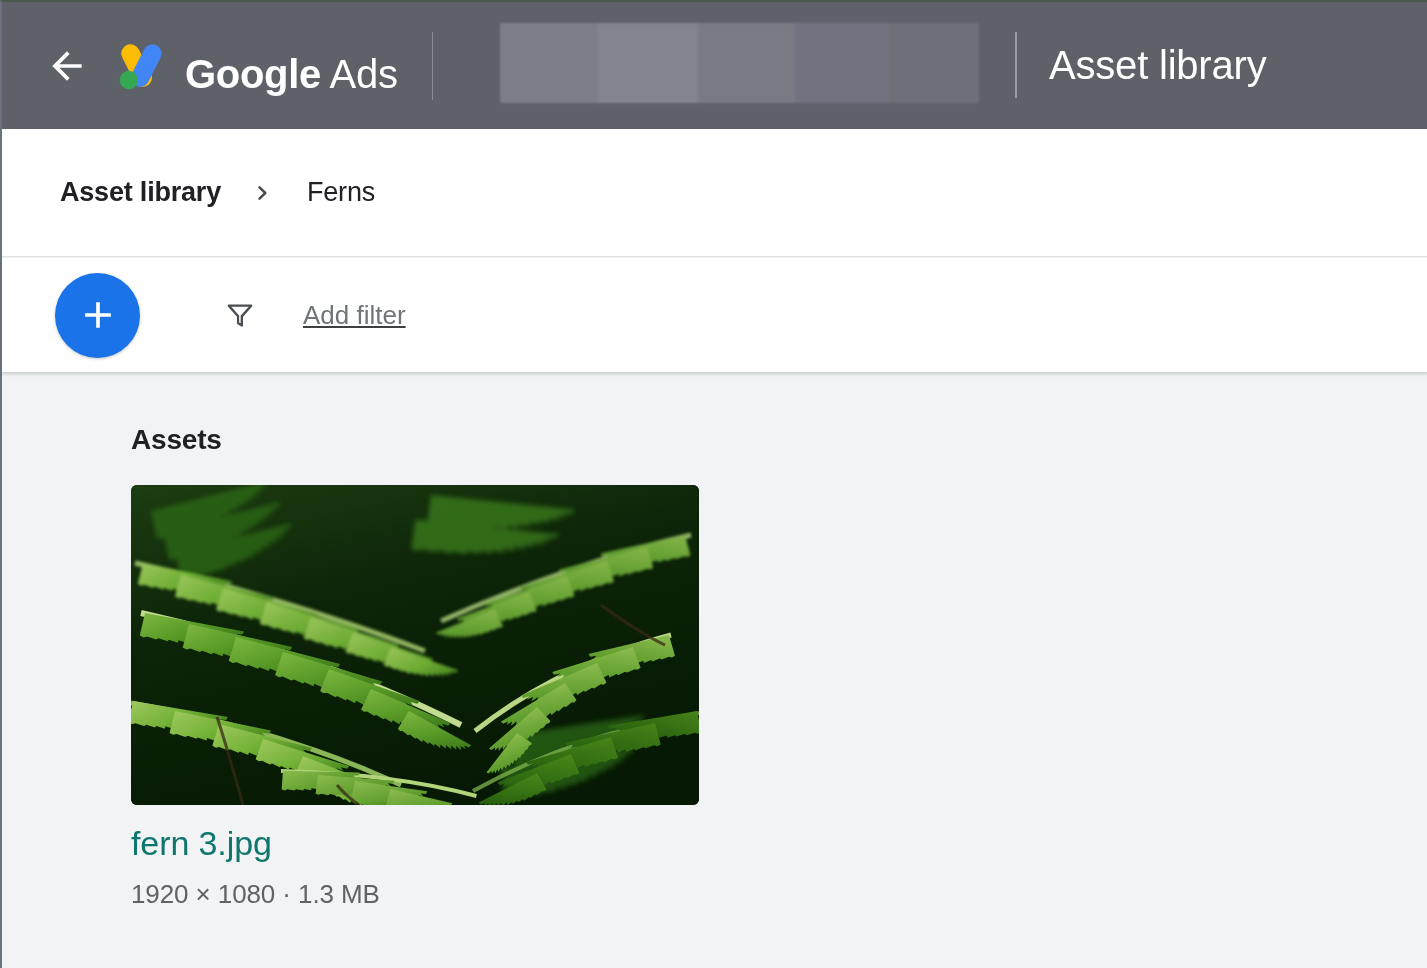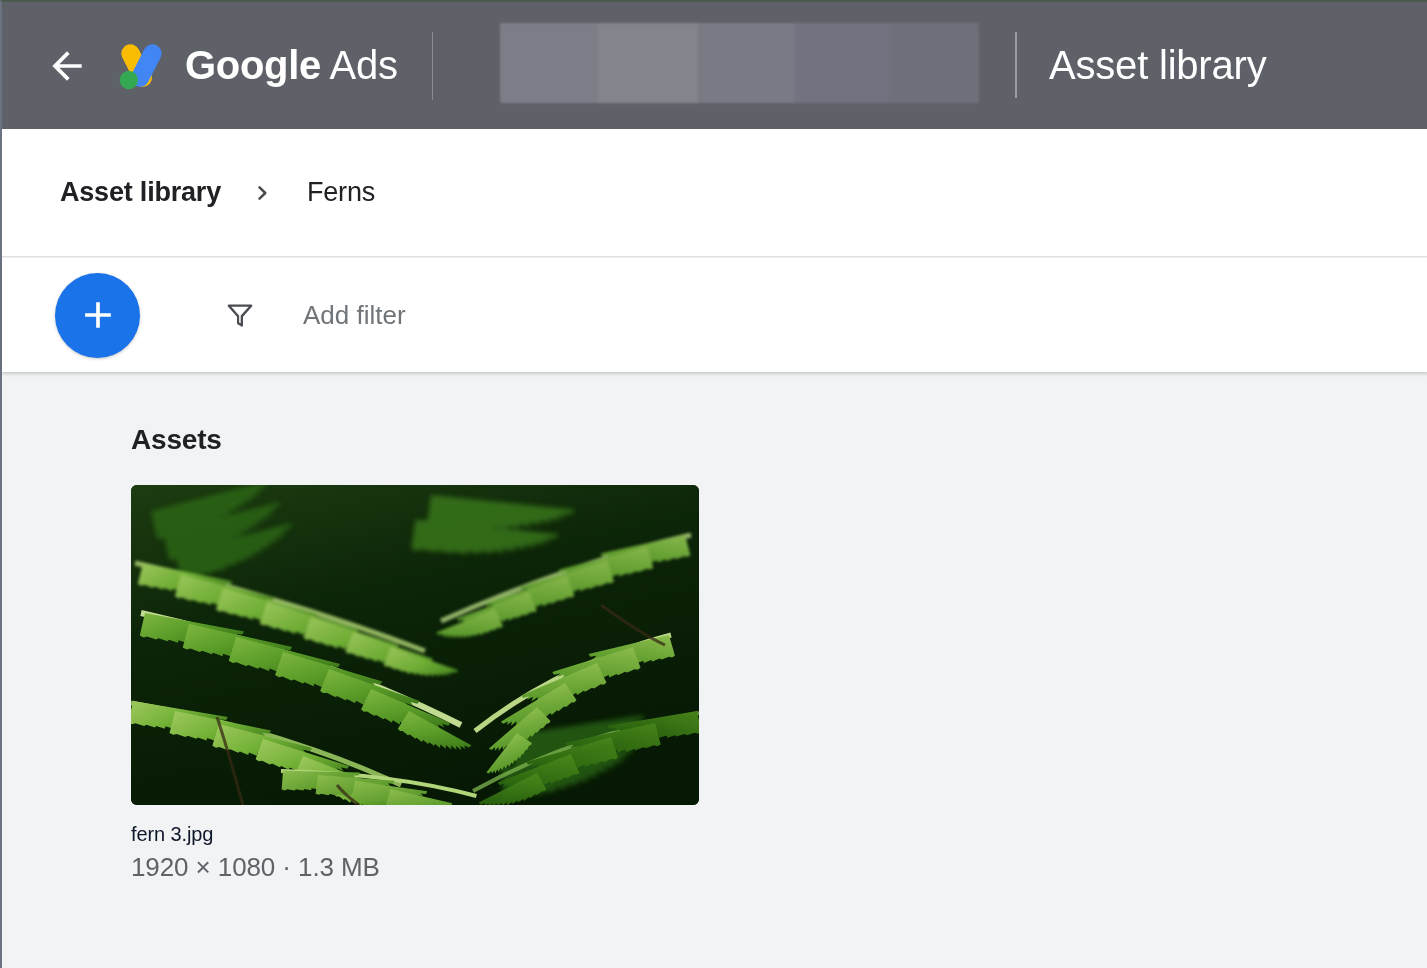--- a/index.html
+++ b/index.html
@@ -43,21 +43,21 @@
     display: flex;
     align-items: center;
     justify-content: center;
     cursor: pointer;
     border-radius: 50%;
   }
   .back-btn svg { display: block; }
 
   .brand {
     display: flex;
-    align-items: center;
+    align-items: flex-end;
     margin-left: 14px;
     cursor: pointer;
   }
 
   .ads-logo {
     width: 62px;
     height: 62px;
     display: block;
   }
 
@@ -209,20 +209,21 @@
   .filter-input {
     margin-left: 42px;
     border: none;
     outline: none;
     background: transparent;
     font-family: "Liberation Sans", sans-serif;
     font-size: 26px;
     color: #3c4043;
     width: 600px;
     height: 40px;
+    text-decoration: underline;
   }
   .filter-input::placeholder {
     color: #70757a;
     opacity: 1;
   }
 
   
   .content {
     position: absolute;
     left: 0; top: 370px;
@@ -259,28 +260,28 @@
     border-radius: 6px;
     overflow: hidden;
     position: relative;
     background: #0d2a0b;
   }
 
   .asset-thumb svg { display: block; width: 100%; height: 100%; }
 
   .asset-name {
     margin-top: 16px;
-    font-size: 20px;
-    color: #0f172a;
+    font-size: 34px;
+    color: #0f766e;
     line-height: 1.3;
     letter-spacing: -0.1px;
   }
 
   .asset-meta {
-    margin-top: 4px;
+    margin-top: 13px;
     font-size: 26px;
     color: #5f6368;
     line-height: 1.3;
     letter-spacing: -0.1px;
   }
 </style>
 </head>
 <body>
 
 <div class="page">

